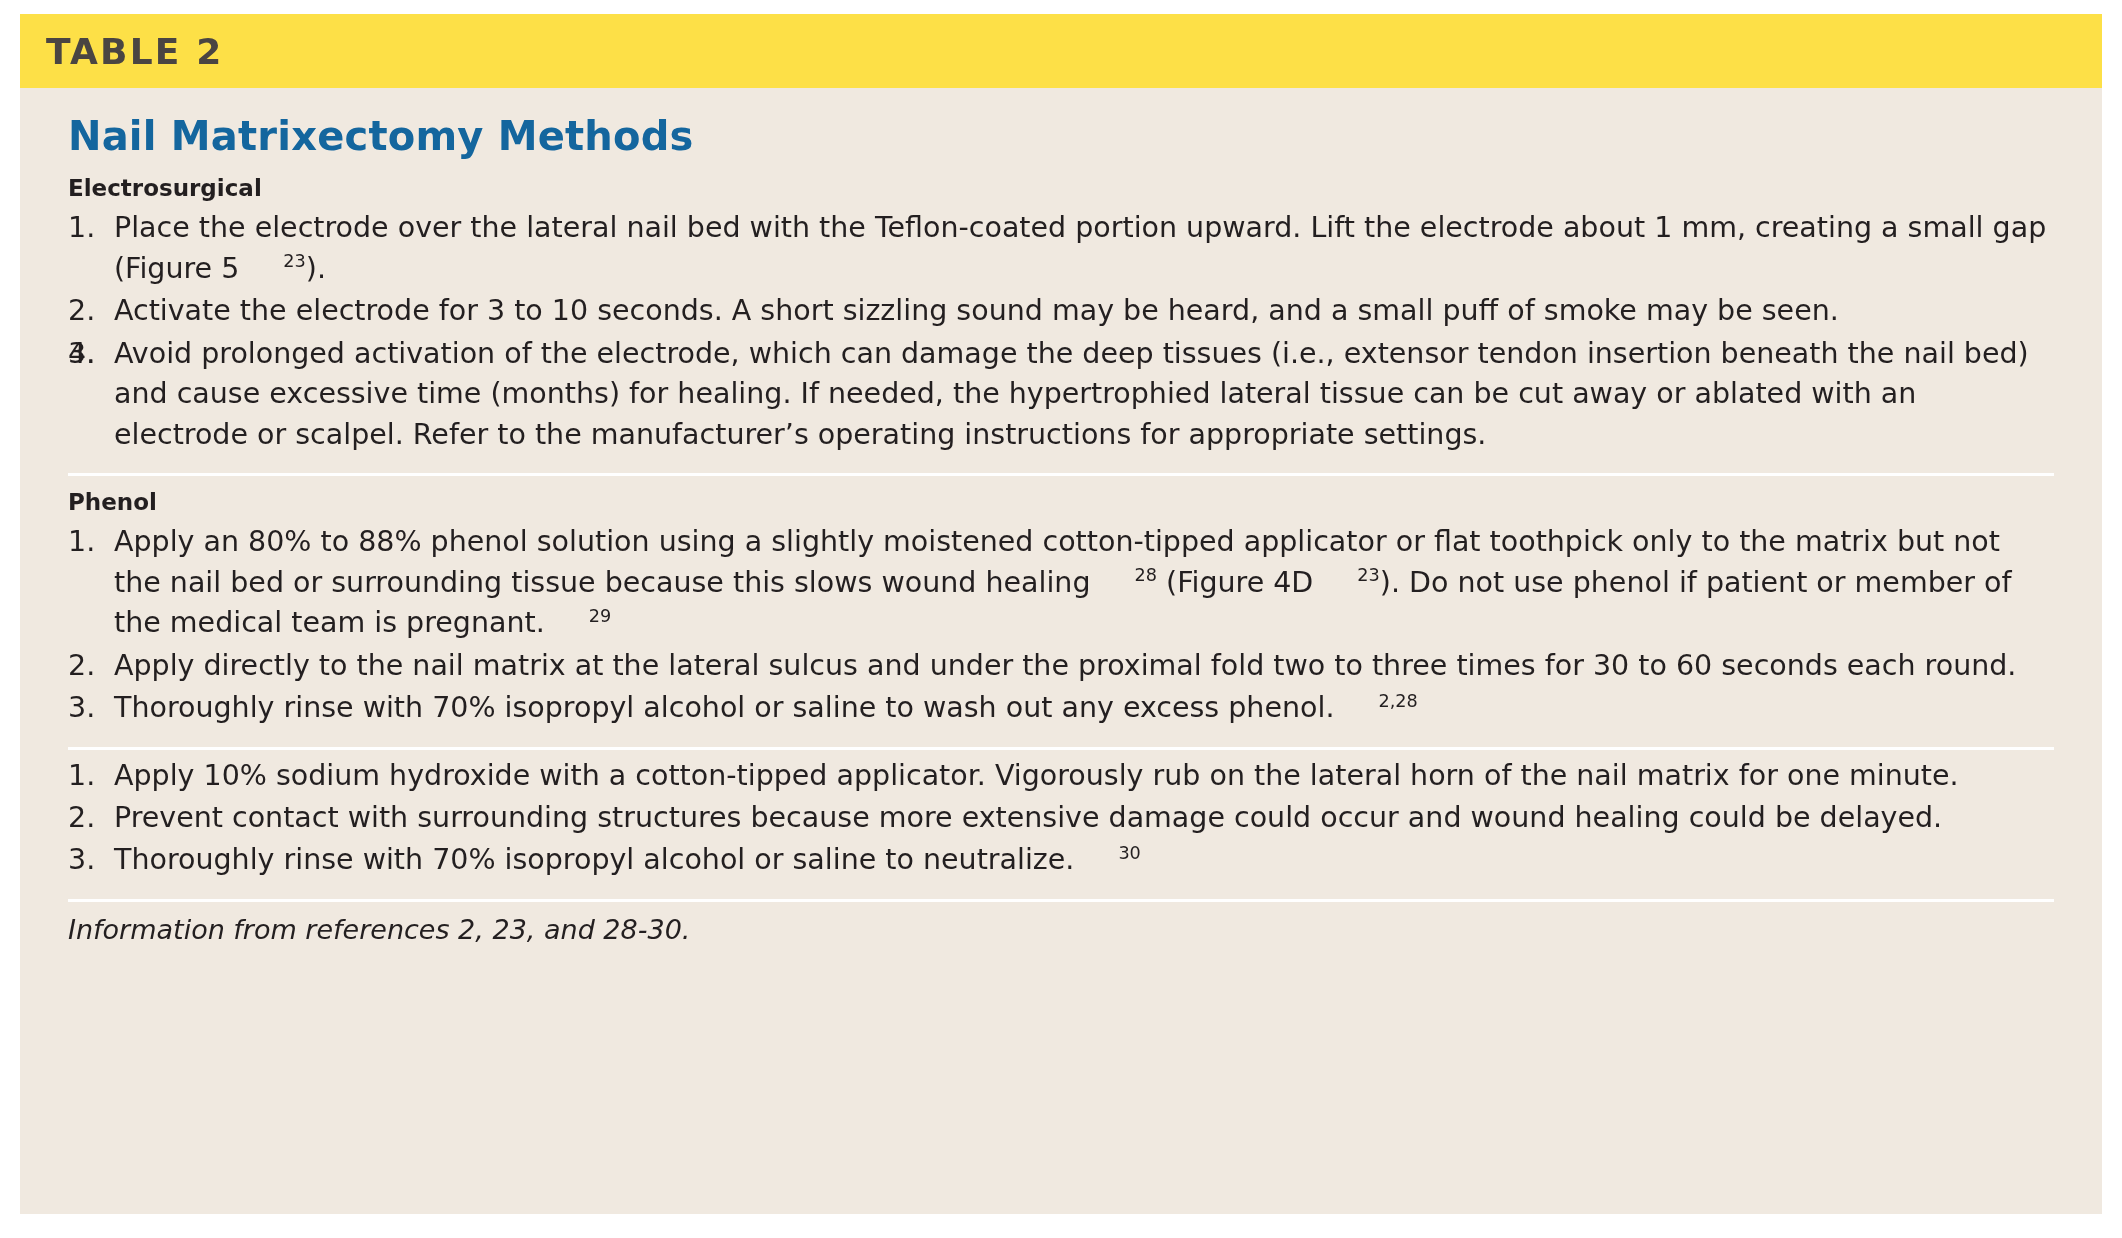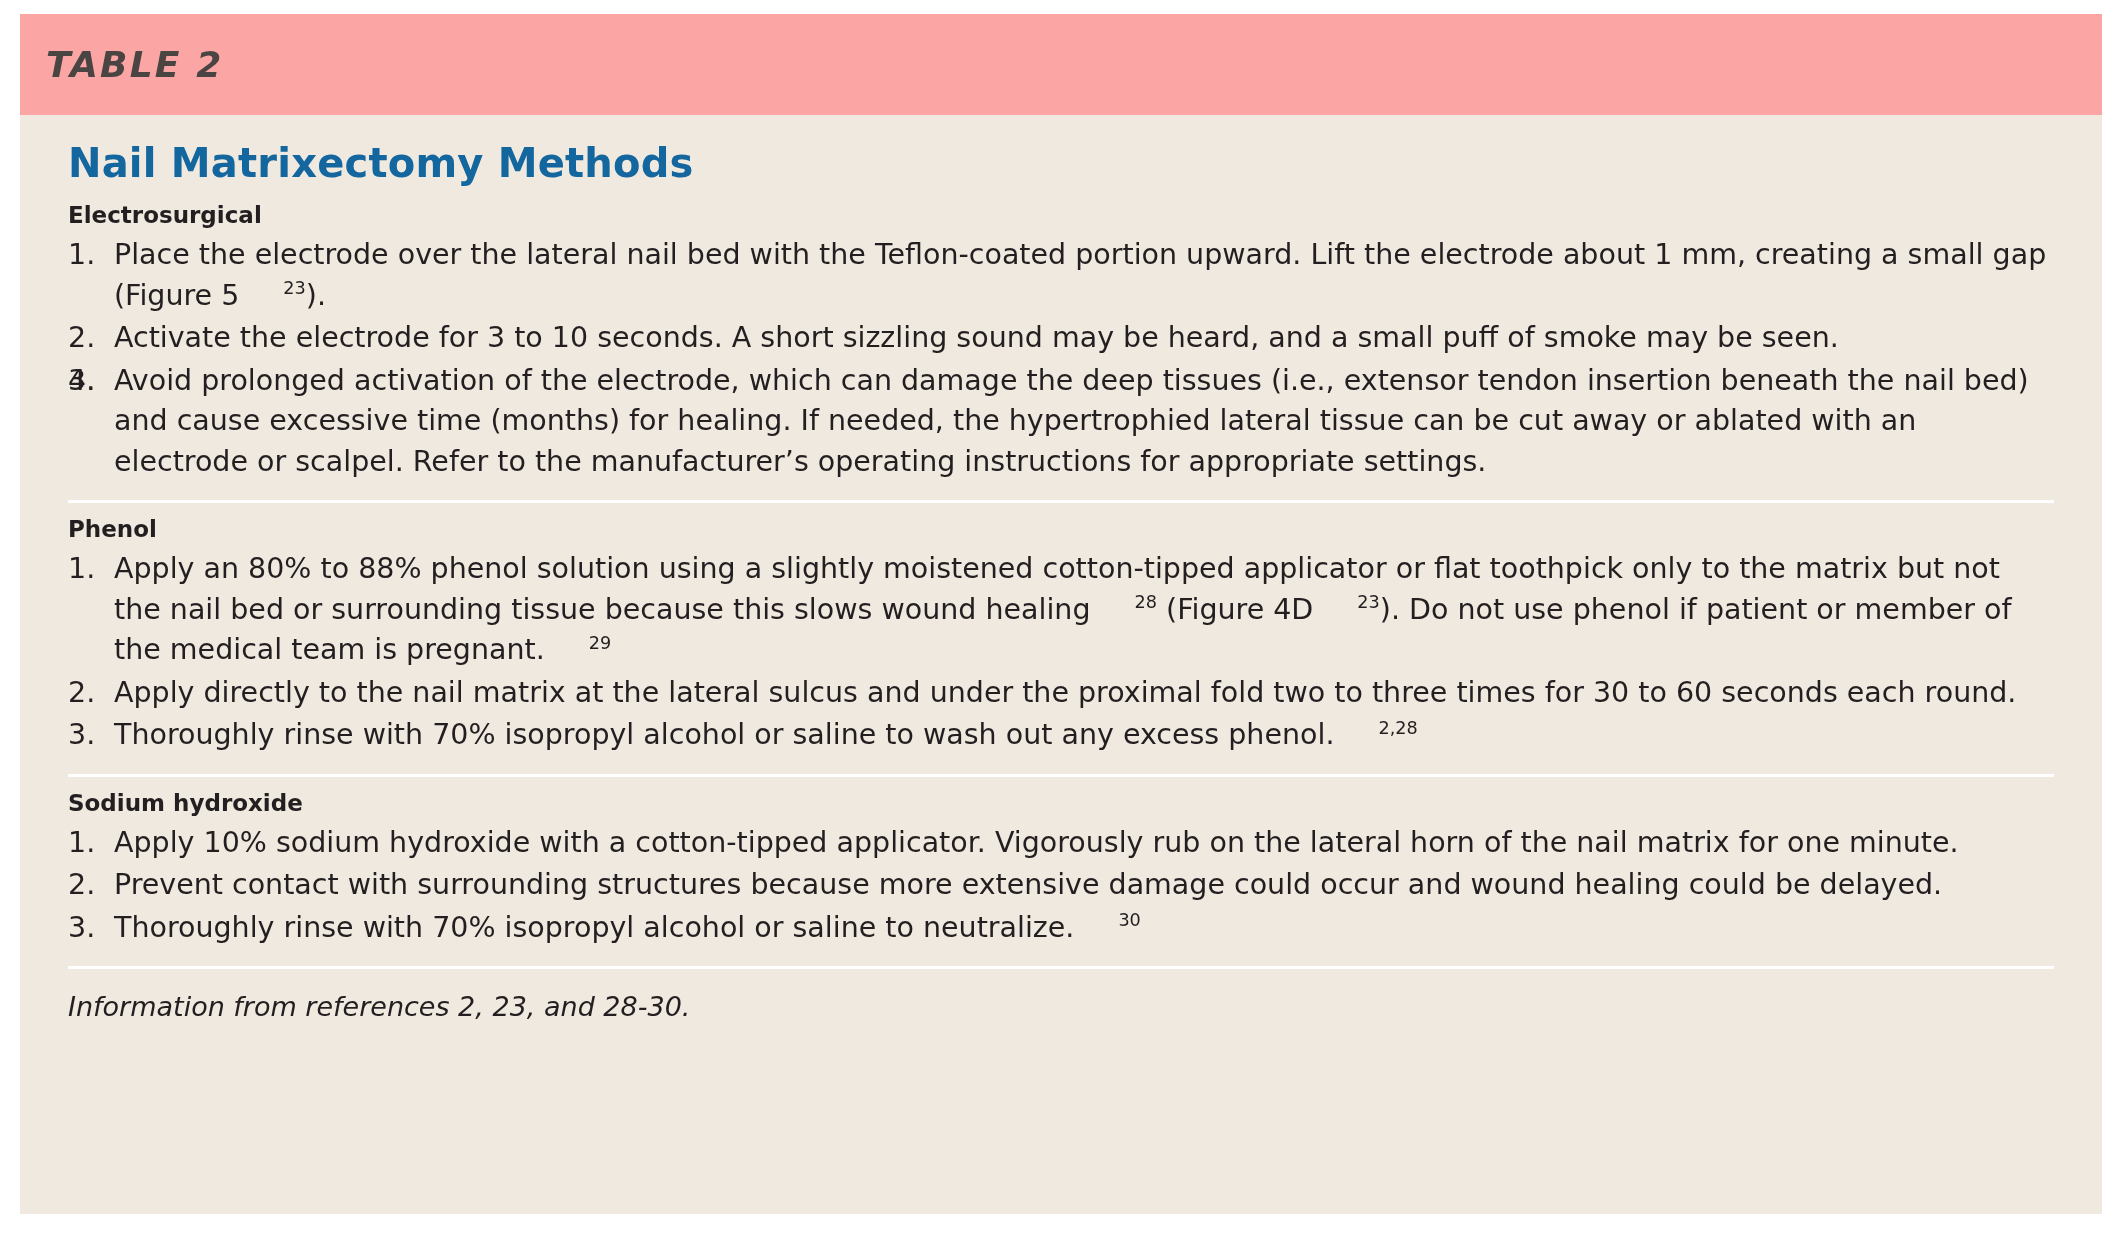--- a/index.html
+++ b/index.html
@@ -19,27 +19,26 @@
     left: 20px;
     top: 14px;
     width: 2082px;
     height: 1200px;
     background: #f0e9e0;
     box-sizing: border-box;
     overflow: hidden;
   }
 
   .table-header {
-    height: 101px;
-    background: #fca5a5;
+    height: 74px;
+    background: #fde047;
     display: flex;
     align-items: center;
     padding-left: 26px;
     box-sizing: border-box;
-    font-style: italic;
   }
 
   .table-header-label {
     font-family: "DejaVu Sans", sans-serif;
     font-size: 36px;
     font-weight: bold;
     letter-spacing: 2.2px;
     color: #4a4542;
   }
 
@@ -107,21 +106,21 @@
     background: #ffffff;
     margin: 18px 0 6px 0;
     width: 100%;
   }
 
   .footnote {
     font-family: "DejaVu Sans", sans-serif;
     font-style: italic;
     font-size: 27px;
     color: #231f20;
-    margin-top: 22px;
+    margin-top: 12px;
   }
 </style>
 </head>
 <body>
 
 <div class="table-card">
 
   <div class="table-header">
     <div class="table-header-label">TABLE 2</div>
   </div>
@@ -144,21 +143,20 @@
         <div class="section">
           <div class="section-heading">Phenol</div>
           <ol class="steps">
             <li><span class="num">1.</span><span>Apply an 80% to 88% phenol solution using a slightly moistened cotton-tipped applicator or flat toothpick only to the matrix but not the nail bed or surrounding tissue because this slows wound healing<sup>28</sup> (Figure 4D<sup>23</sup>). Do not use phenol if patient or member of the medical team is pregnant.<sup>29</sup></span></li>
             <li><span class="num">2.</span><span>Apply directly to the nail matrix at the lateral sulcus and under the proximal fold two to three times for 30 to 60 seconds each round.</span></li>
             <li><span class="num">3.</span><span>Thoroughly rinse with 70% isopropyl alcohol or saline to wash out any excess phenol.<sup>2,28</sup></span></li>
           </ol>
         </div>
         <div class="divider"></div>
         <div class="section">
-          <div class="section-heading">Sodium hydroxide</div>
           <ol class="steps">
             <li><span class="num">1.</span><span>Apply 10% sodium hydroxide with a cotton-tipped applicator. Vigorously rub on the lateral horn of the nail matrix for one minute.</span></li>
             <li><span class="num">2.</span><span>Prevent contact with surrounding structures because more extensive damage could occur and wound healing could be delayed.</span></li>
             <li><span class="num">3.</span><span>Thoroughly rinse with 70% isopropyl alcohol or saline to neutralize.<sup>30</sup></span></li>
           </ol>
         </div>
       </div>
 
     <div class="divider"></div>
 

